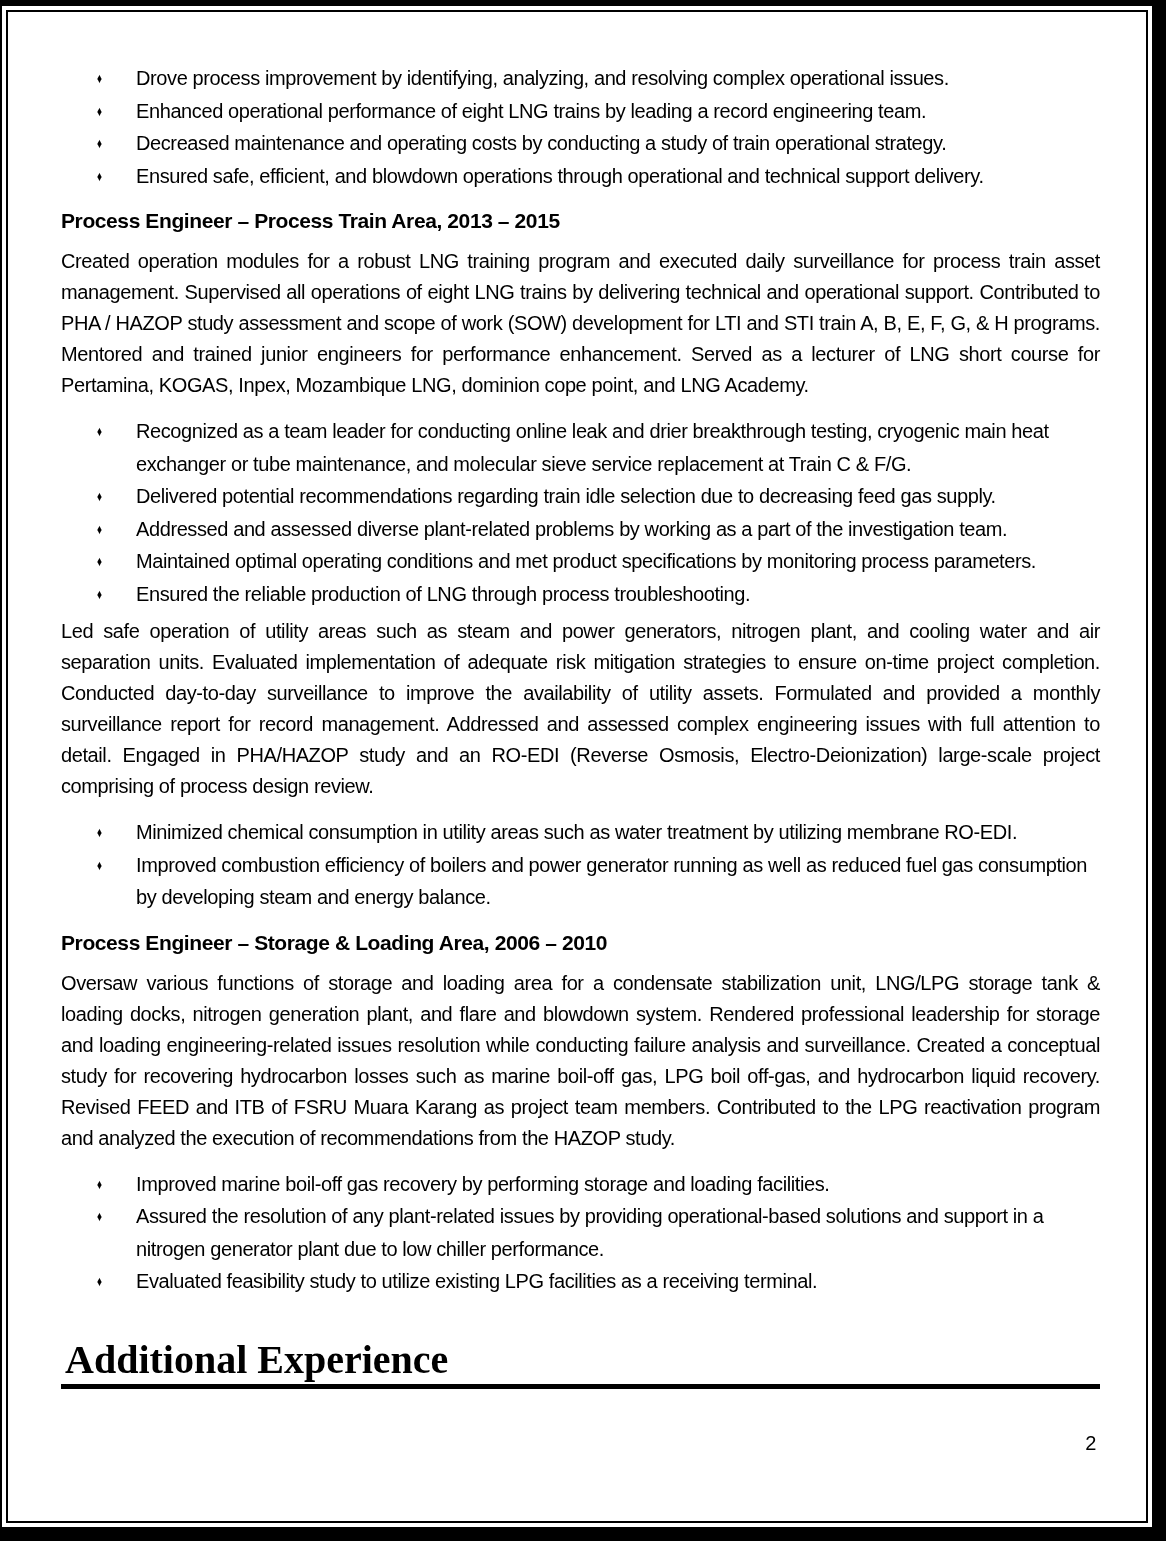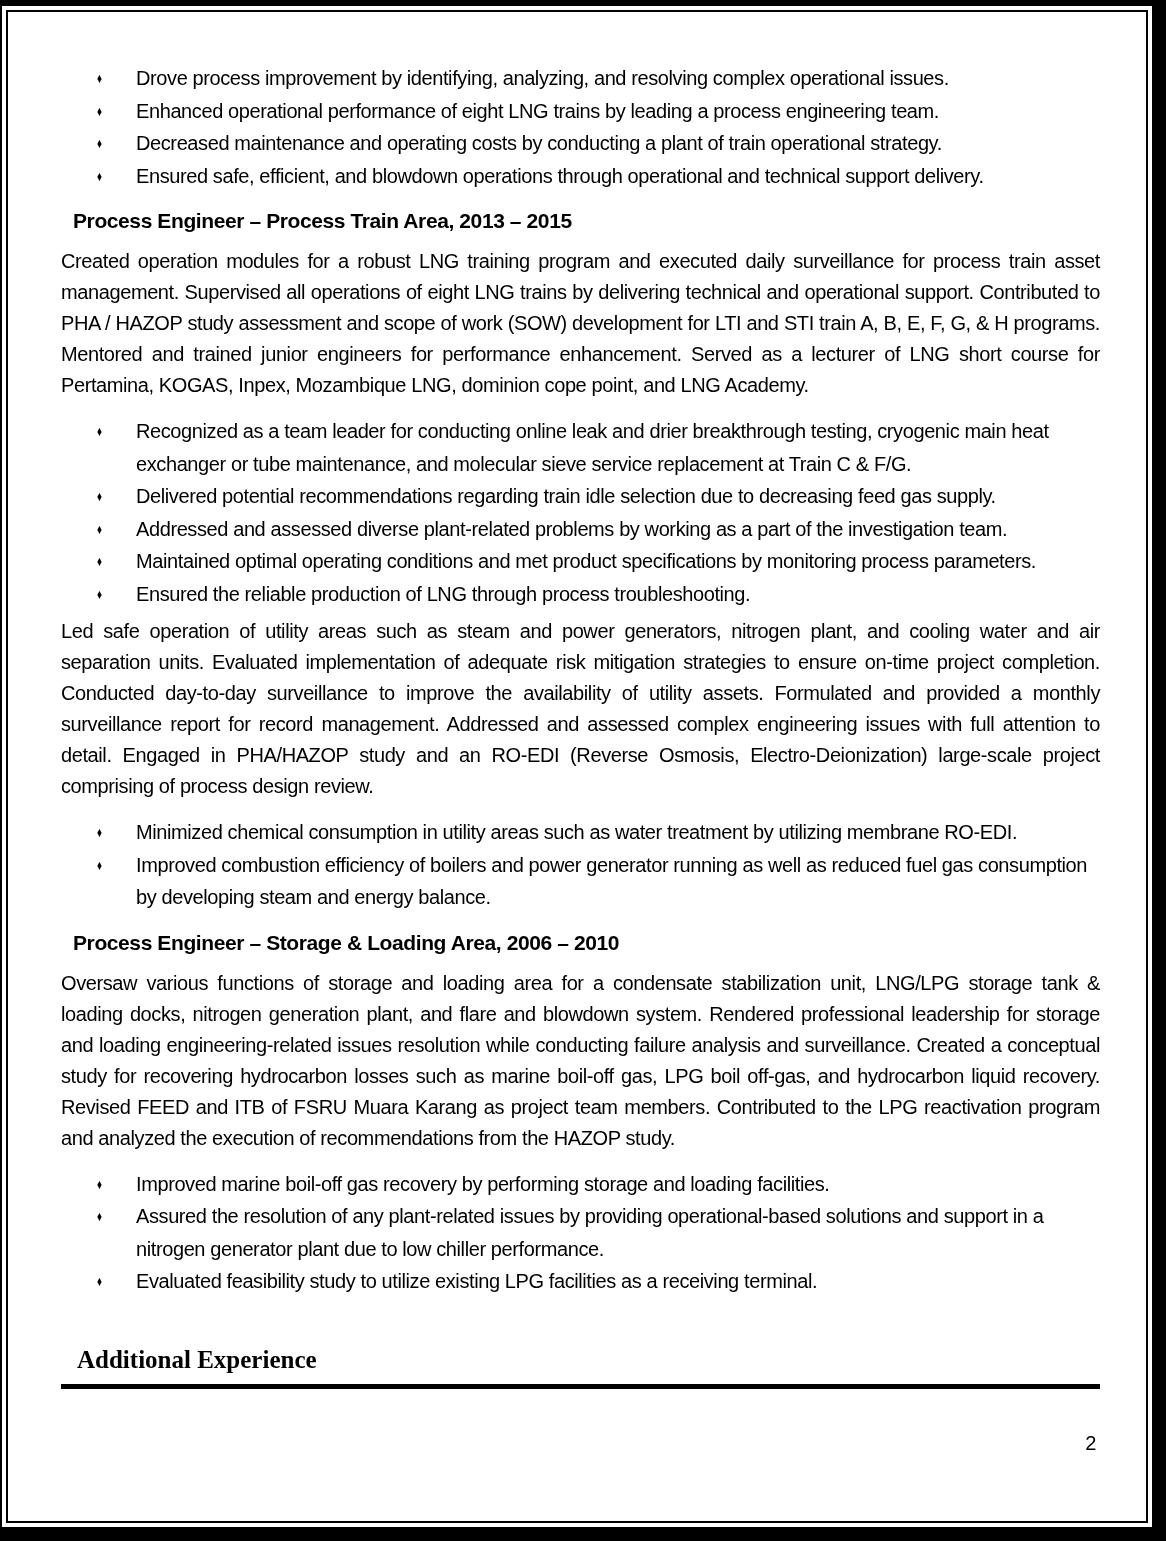--- a/index.html
+++ b/index.html
@@ -33,21 +33,21 @@
     letter-spacing: -0.4px;
     line-height: 31px;
   }
   p.body-par {
     margin: 0 0 14px 0;
     text-align: justify;
   }
   h3.sec-heading {
     font-size: 21px;
     font-weight: bold;
-    margin: 16px 0 12px 12px;
+    margin: 16px 0 12px 0;
     line-height: 26px;
     text-align: left;
   }
   ul.blist {
     list-style: none;
     margin: 0 0 6px 0;
     padding: 0;
   }
   ul.blist li {
     position: relative;
@@ -58,25 +58,25 @@
   }
   .blt {
     position: absolute;
     left: 36px; top: 0;
     font-size: 14px;
     transform: scaleX(0.7);
     transform-origin: left center;
   }
   h2.add-exp {
     font-family: "Liberation Serif", serif;
-    font-size: 25px;
+    font-size: 40px;
     font-weight: bold;
     letter-spacing: 0;
     line-height: 32px;
-    margin: 46px 0 8px 16px;
+    margin: 46px 0 8px 4px;
     text-align: left;
   }
   .rule {
     height: 5px;
     background: #000;
     width: 100%;
   }
   .pagenum {
     position: absolute;
     top: 1420px;
@@ -87,22 +87,22 @@
 </style>
 </head>
 <body>
 
 <div class="frame">
   <div class="page">
     <div class="content">
 
       <ul class="blist">
         <li><span class="blt">♦</span><span>Drove process improvement by identifying, analyzing, and resolving complex operational issues.</span></li>
-        <li><span class="blt">♦</span><span>Enhanced operational performance of eight LNG trains by leading a process engineering team.</span></li>
-        <li><span class="blt">♦</span><span>Decreased maintenance and operating costs by conducting a plant of train operational strategy.</span></li>
+        <li><span class="blt">♦</span><span>Enhanced operational performance of eight LNG trains by leading a record engineering team.</span></li>
+        <li><span class="blt">♦</span><span>Decreased maintenance and operating costs by conducting a study of train operational strategy.</span></li>
         <li><span class="blt">♦</span><span>Ensured safe, efficient, and blowdown operations through operational and technical support delivery.</span></li>
       </ul>
 
       <section>
         <h3 class="sec-heading">Process Engineer – Process Train Area, 2013 – 2015</h3>
         <p class="body-par">Created operation modules for a robust LNG training program and executed daily surveillance for process train asset management. Supervised all operations of eight LNG trains by delivering technical and operational support. Contributed to PHA / HAZOP study assessment and scope of work (SOW) development for LTI and STI train A, B, E, F, G, &amp; H programs. Mentored and trained junior engineers for performance enhancement. Served as a lecturer of LNG short course for Pertamina, KOGAS, Inpex, Mozambique LNG, dominion cope point, and LNG Academy.</p>
         <ul class="blist">
           <li><span class="blt">♦</span><span>Recognized as a team leader for conducting online leak and drier breakthrough testing, cryogenic main heat exchanger or tube maintenance, and molecular sieve service replacement at Train C &amp; F/G.</span></li>
           <li><span class="blt">♦</span><span>Delivered potential recommendations regarding train idle selection due to decreasing feed gas supply.</span></li>
           <li><span class="blt">♦</span><span>Addressed and assessed diverse plant-related problems by working as a part of the investigation team.</span></li>

